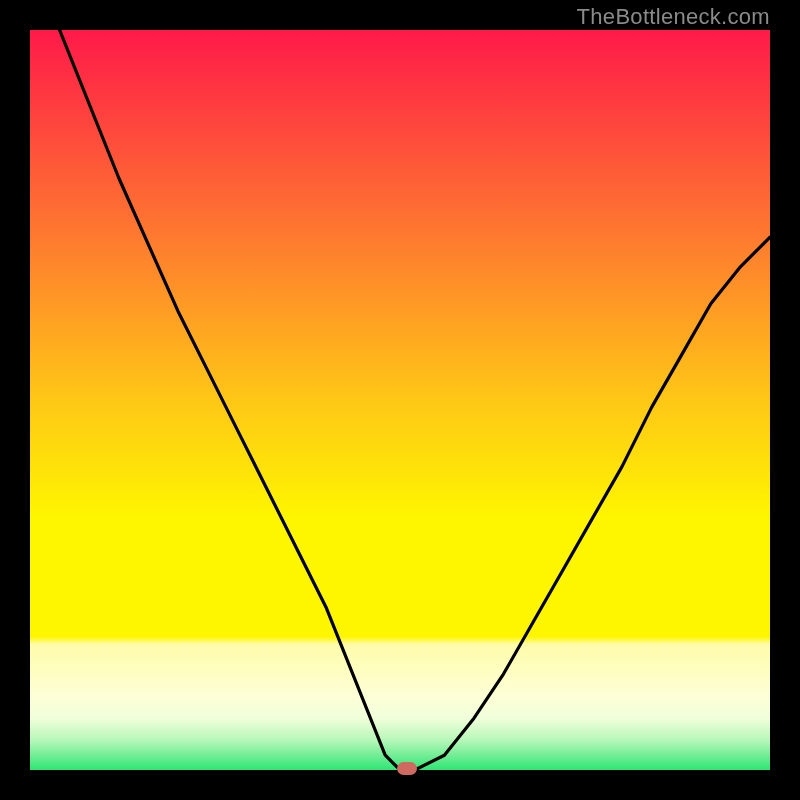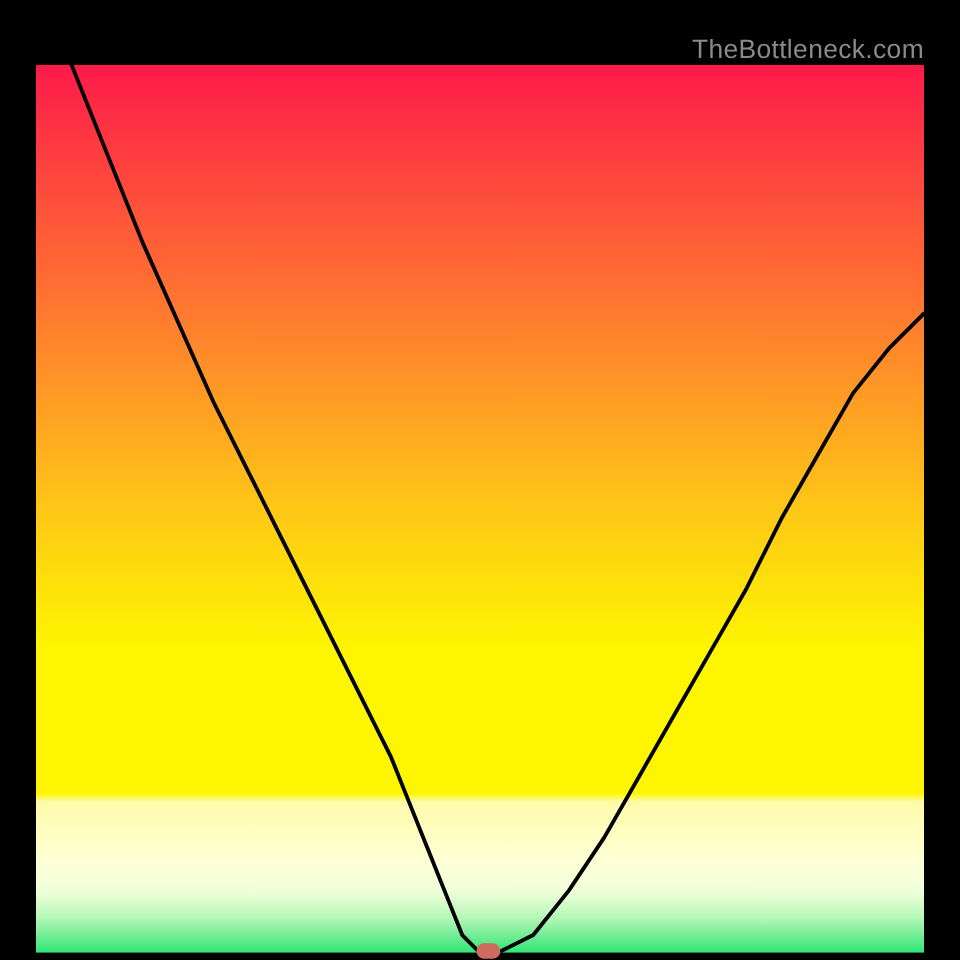--- a/index.html
+++ b/index.html
@@ -8,21 +8,20 @@
     width: 800px;
     height: 800px;
     background: #000;
     overflow: hidden;
   }
   .chart-wrap {
     position: relative;
     width: 800px;
     height: 566px;
     background: #000;
-    margin-top: 24px;
   }
   .gradient-panel {
     position: absolute;
     left: 30px;
     top: 30px;
     width: 740px;
     height: 740px;
   }
   svg.curve {
     position: absolute;

